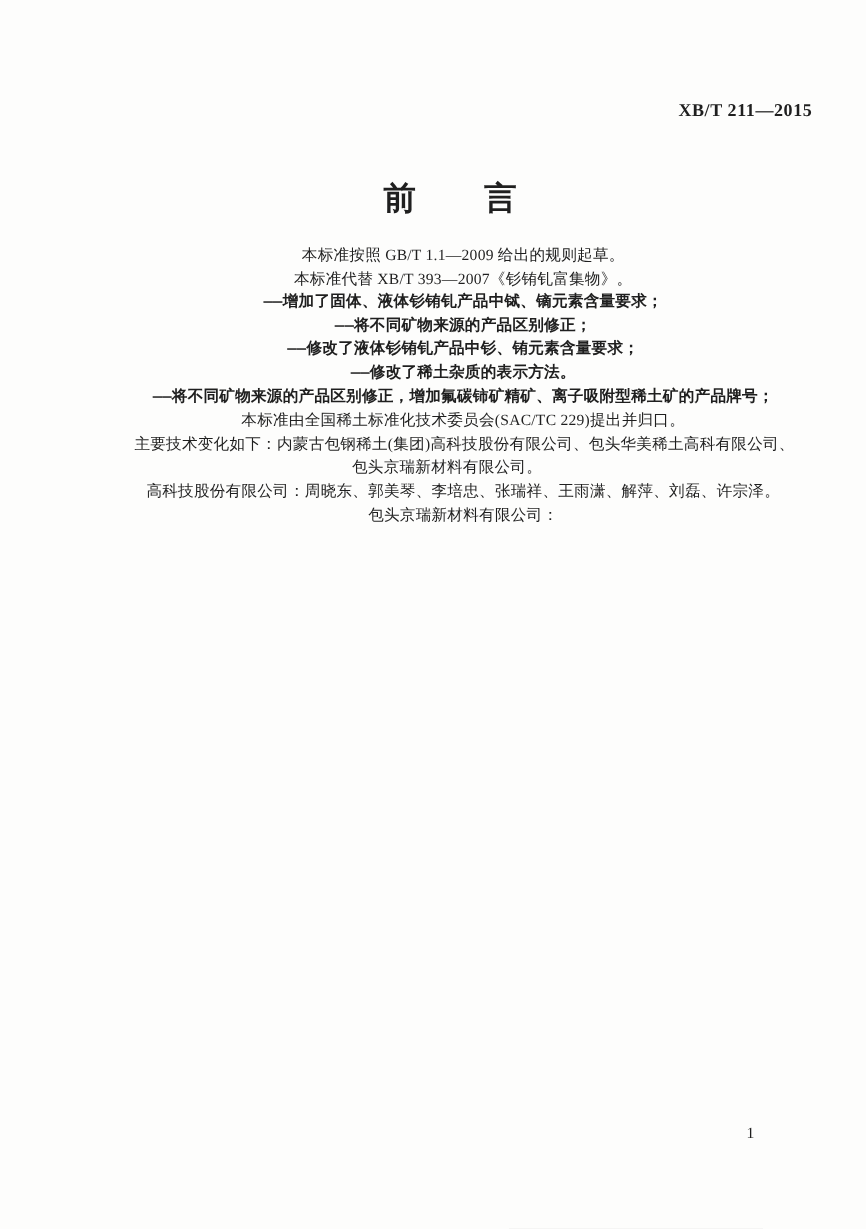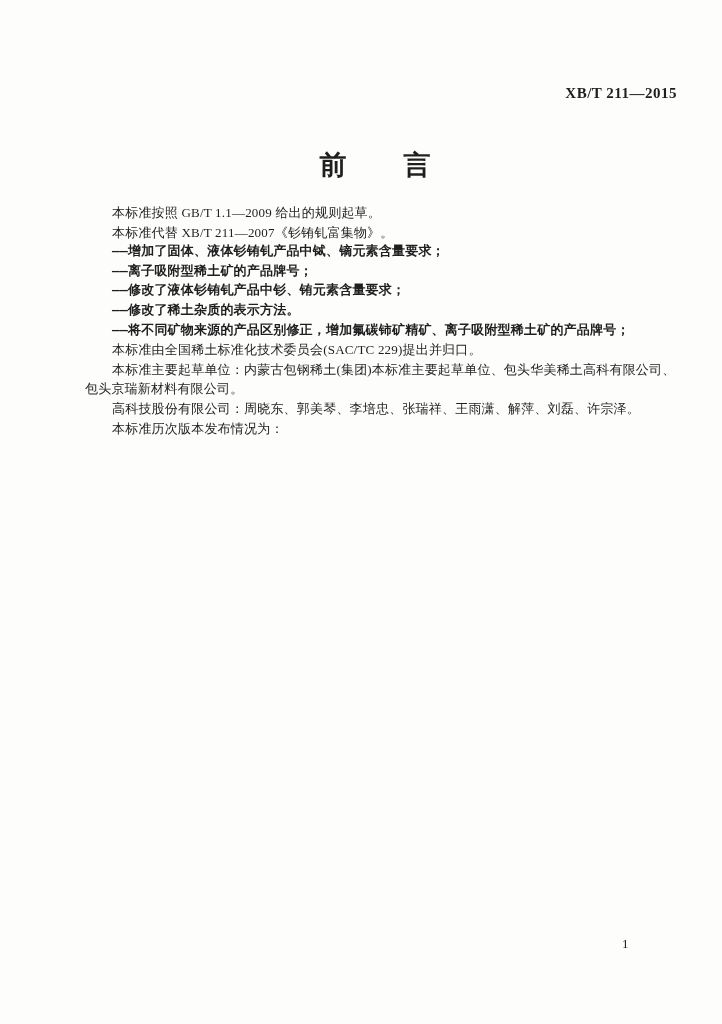--- a/index.html
+++ b/index.html
@@ -36,20 +36,21 @@
     font-size: 27px;
     font-weight: bold;
     letter-spacing: 1px;
   }
   .doc-body {
     position: absolute;
     top: 203px;
     left: 85px;
     width: 575px;
     font-size: 13px;
+    text-align: center;
   }
   .line {
     line-height: 19.6px;
     white-space: nowrap;
     letter-spacing: 0.2px;
   }
   .line.indent { padding-left: 27px; }
   .line.noindent { padding-left: 0; }
   .line.bold { font-weight: bold; font-family: Liberation Mono, monospace; }
   .page-number {
@@ -62,27 +63,27 @@
 </head>
 <body>
 
 <div class="page">
   <div class="header-code">XB/T 211—2015</div>
 
   <div class="doc-title">前　　言</div>
 
   <div class="doc-body">
       <div class="line indent">本标准按照 GB/T 1.1—2009 给出的规则起草。</div>
-      <div class="line indent">本标准代替 XB/T 211—2007《钐铕钆富集物》。</div>
+      <div class="line indent">本标准代替 XB/T 393—2007《钐铕钆富集物》。</div>
       <div class="line indent bold">——增加了固体、液体钐铕钆产品中铽、镝元素含量要求；</div>
-      <div class="line indent bold">——离子吸附型稀土矿的产品牌号；</div>
+      <div class="line indent bold">——将不同矿物来源的产品区别修正；</div>
       <div class="line indent bold">——修改了液体钐铕钆产品中钐、铕元素含量要求；</div>
       <div class="line indent bold">——修改了稀土杂质的表示方法。</div>
       <div class="line indent bold">——将不同矿物来源的产品区别修正，增加氟碳铈矿精矿、离子吸附型稀土矿的产品牌号；</div>
       <div class="line indent">本标准由全国稀土标准化技术委员会(SAC/TC 229)提出并归口。</div>
-      <div class="line indent">本标准主要起草单位：内蒙古包钢稀土(集团)本标准主要起草单位、包头华美稀土高科有限公司、</div>
+      <div class="line indent">主要技术变化如下：内蒙古包钢稀土(集团)高科技股份有限公司、包头华美稀土高科有限公司、</div>
       <div class="line noindent">包头京瑞新材料有限公司。</div>
       <div class="line indent">高科技股份有限公司：周晓东、郭美琴、李培忠、张瑞祥、王雨潇、解萍、刘磊、许宗泽。</div>
-      <div class="line indent">本标准历次版本发布情况为：</div>
+      <div class="line indent">包头京瑞新材料有限公司：</div>
     </div>
 
   <div class="page-number">1</div>
 </div>
 
 </body></html>

